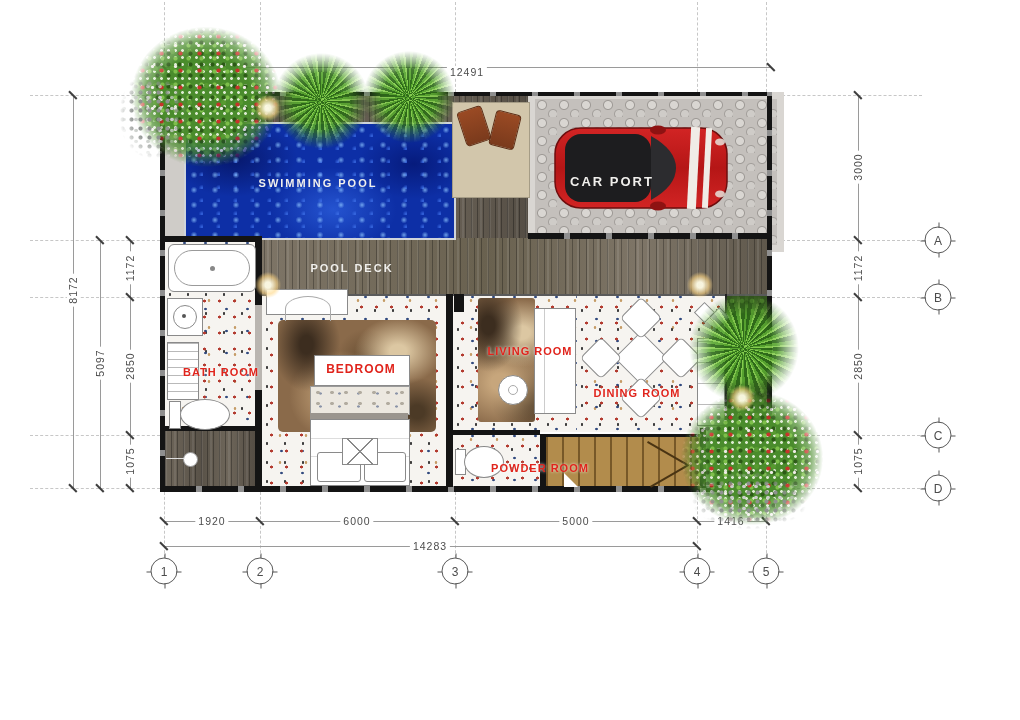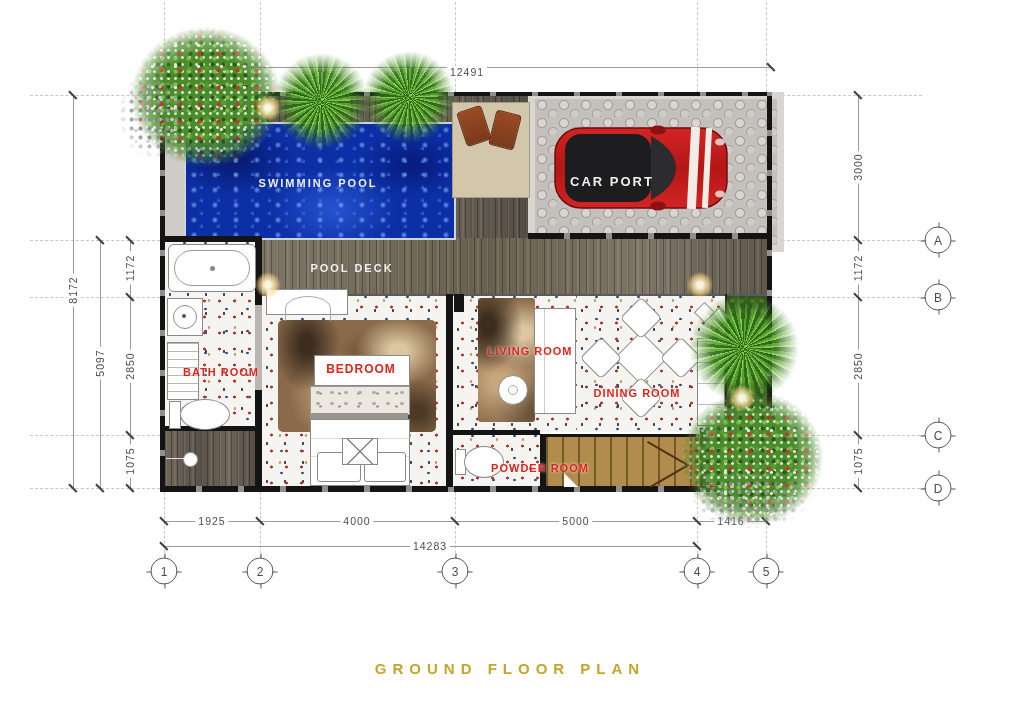--- a/index.html
+++ b/index.html
@@ -160,22 +160,22 @@
   <div class="dim" style="left:467px;top:72px;">12491</div>
   <div class="dim v" style="left:73px;top:290px;">8172</div>
   <div class="dim v" style="left:100px;top:363px;">5097</div>
   <div class="dim v" style="left:130px;top:268px;">1172</div>
   <div class="dim v" style="left:130px;top:366px;">2850</div>
   <div class="dim v" style="left:130px;top:461px;">1075</div>
   <div class="dim v" style="left:858px;top:167px;">3000</div>
   <div class="dim v" style="left:858px;top:268px;">1172</div>
   <div class="dim v" style="left:858px;top:366px;">2850</div>
   <div class="dim v" style="left:858px;top:461px;">1075</div>
-  <div class="dim" style="left:212px;top:521px;">1925</div>
-  <div class="dim" style="left:357px;top:521px;">4000</div>
+  <div class="dim" style="left:212px;top:521px;">1920</div>
+  <div class="dim" style="left:357px;top:521px;">6000</div>
   <div class="dim" style="left:576px;top:521px;">5000</div>
   <div class="dim" style="left:731px;top:521px;">1416</div>
   <div class="dim" style="left:430px;top:546px;">14283</div>
 
   <div class="bubble" style="left:938px;top:240px;">A</div>
   <div class="bubble" style="left:938px;top:297px;">B</div>
   <div class="bubble" style="left:938px;top:435px;">C</div>
   <div class="bubble" style="left:938px;top:488px;">D</div>
   <div class="bubble" style="left:164px;top:571px;">1</div>
   <div class="bubble" style="left:260px;top:571px;">2</div>
@@ -310,15 +310,14 @@
   </div>
   <div class="grayfringe" style="left:118px;top:70px;width:70px;height:90px;z-index:6;"></div>
   <div class="palm" style="left:272px;top:52px;width:98px;height:98px;"></div>
   <div class="palm" style="left:362px;top:50px;width:94px;height:94px;"></div>
   <div class="palm" style="left:688px;top:292px;width:112px;height:112px;"></div>
   <div class="leafy" style="left:680px;top:390px;width:144px;height:136px;">
     <div class="flowerlayer"></div>
   </div>
   <div class="grayfringe" style="left:690px;top:470px;width:120px;height:60px;z-index:6;"></div>
 
-  <div class="title" style="left:510px;top:668px;">GROUND FLOOR PLAN</div>
 
 </div>
 
 </body></html>

